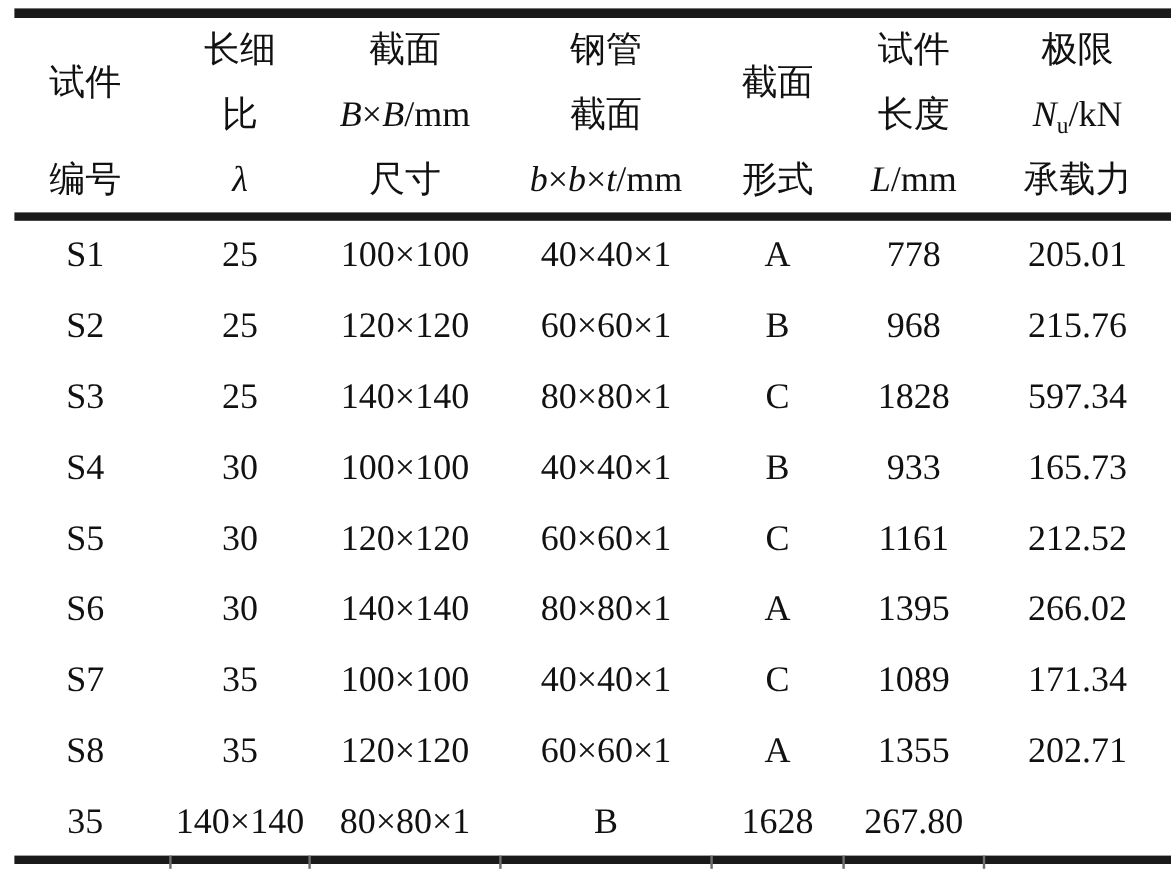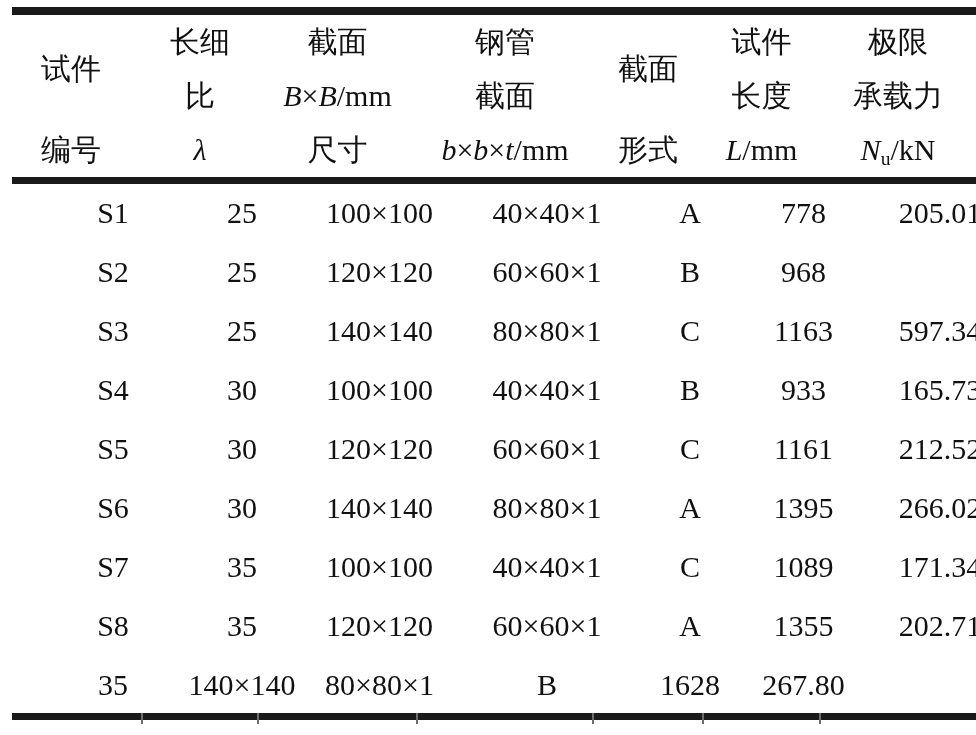--- a/index.html
+++ b/index.html
@@ -27,21 +27,21 @@
   .hcell { display:flex; flex-direction:column; }
   .hline {
     flex:1; display:flex; align-items:center; justify-content:center;
     font-size:30px; line-height:1; white-space:nowrap;
   }
   .hline.tall { flex:2; }
 
   .body-grid {
     position:absolute; top:184px; left:0;
     width:976px; height:530px;
-    display:grid; grid-template-rows:repeat(9, 1fr);padding-left:42px;
+    display:grid; grid-template-rows:repeat(9, 1fr);
   }
   .brow {
     display:grid;
     grid-template-columns:142px 116px 159px 176px 110px 117px 156px;
   }
   .bcell {
     display:flex; align-items:center; justify-content:center;
     font-size:30px; line-height:1; white-space:nowrap;
   }
   .it { font-style:italic; }
@@ -111,24 +111,24 @@
         </div>
         <div class="hline">
           <span><span class="it">L</span><span>/mm</span></span>
         </div>
       </div>
       <div class="hcell">
         <div class="hline">
           <span>极限</span>
         </div>
         <div class="hline">
+          <span><span class="it">N</span><span class="sb">u</span><span>/kN</span></span>
+        </div>
+        <div class="hline">
           <span>承载力</span>
-        </div>
-        <div class="hline">
-          <span><span class="it">N</span><span class="sb">u</span><span>/kN</span></span>
         </div>
       </div>
     </div>
   <div class="rule rule-mid"></div>
   <div class="body-grid" id="tbody">
       <div class="brow">
         <div class="bcell">S1</div>
         <div class="bcell">25</div>
         <div class="bcell">100×100</div>
         <div class="bcell">40×40×1</div>
@@ -136,28 +136,29 @@
         <div class="bcell">778</div>
         <div class="bcell">205.01</div>
       </div>
       <div class="brow">
         <div class="bcell">S2</div>
         <div class="bcell">25</div>
         <div class="bcell">120×120</div>
         <div class="bcell">60×60×1</div>
         <div class="bcell">B</div>
         <div class="bcell">968</div>
+        <div class="bcell">215.76</div>
       </div>
       <div class="brow">
         <div class="bcell">S3</div>
         <div class="bcell">25</div>
         <div class="bcell">140×140</div>
         <div class="bcell">80×80×1</div>
         <div class="bcell">C</div>
-        <div class="bcell">1163</div>
+        <div class="bcell">1828</div>
         <div class="bcell">597.34</div>
       </div>
       <div class="brow">
         <div class="bcell">S4</div>
         <div class="bcell">30</div>
         <div class="bcell">100×100</div>
         <div class="bcell">40×40×1</div>
         <div class="bcell">B</div>
         <div class="bcell">933</div>
         <div class="bcell">165.73</div>

